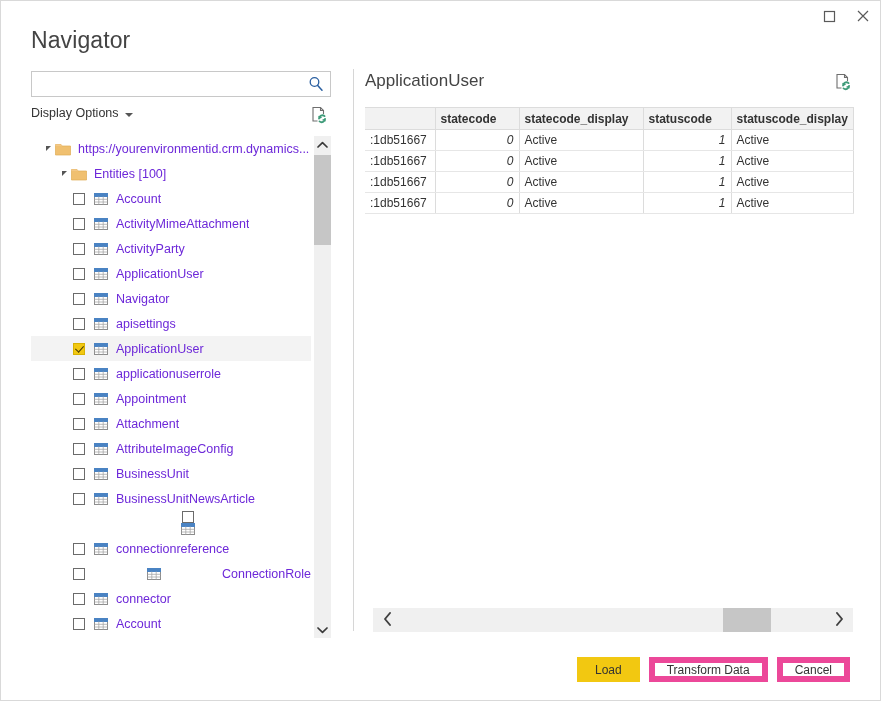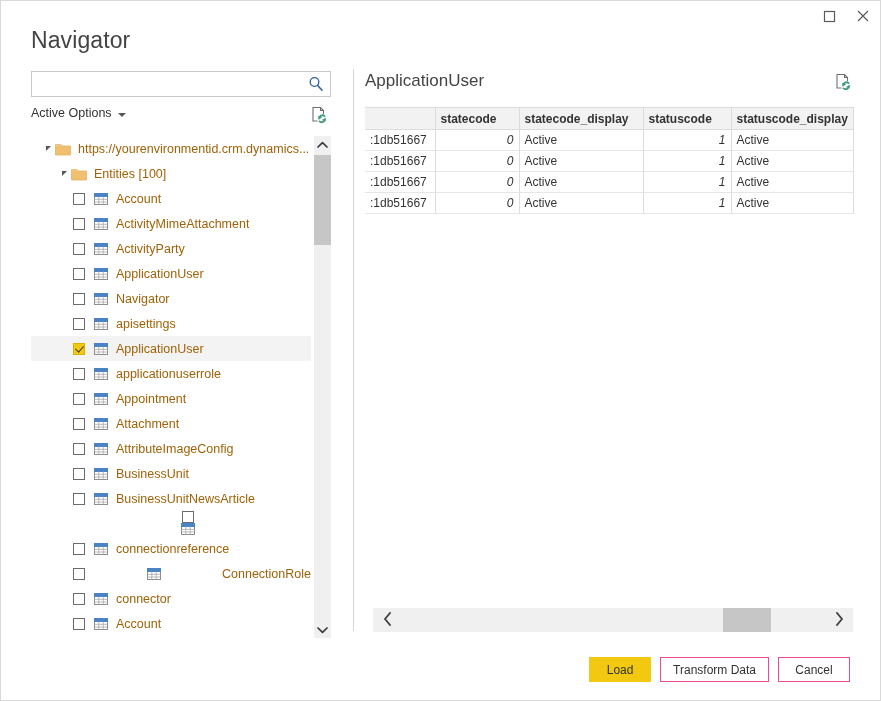--- a/index.html
+++ b/index.html
@@ -162,21 +162,21 @@
     border-left: 0;
     transform: rotate(0deg);
   }
   .folder-icon {
     flex: 0 0 16px;
     width: 16px; height: 14px;
     margin-right: 7px;
   }
   .node-label {
     font-size: 12.5px;
-    color: #a16207;
+    color: #6d28d9;
     overflow: hidden;
     text-overflow: ellipsis;
   }
 
   .cb {
     flex: 0 0 12px;
     width: 12px;
     height: 12px;
     box-sizing: border-box;
     border: 1px solid #6b6b6b;
@@ -352,21 +352,21 @@
   }
   .btn {
     height: 25px;
     min-width: 72px;
     padding: 0 12px;
     box-sizing: border-box;
     font-family: "Liberation Sans", sans-serif;
     font-size: 12px;
     color: #333333;
     background: #ffffff;
-    border: 1px solid #ec4899;
+    border: 6px solid #ec4899;
     cursor: default;
     display: flex;
     align-items: center;
     justify-content: center;
   }
   .btn.primary {
     background: #f2c811;
     border-color: #f2c811;
     min-width: 62px;
   }
@@ -403,21 +403,21 @@
       <span class="search-icon">
         <svg width="18" height="18" viewBox="0 0 18 18">
           <circle cx="7.5" cy="7" r="4.3" fill="none" stroke="#2a5fa0" stroke-width="1.3"></circle>
           <path d="M10.7 10.4 L15 15.2" stroke="#2a5fa0" stroke-width="1.5" fill="none" stroke-linecap="round"></path>
         </svg>
       </span>
     </div>
 
     <div class="display-options-row">
       <span class="display-options">
-        <span>Active Options</span>
+        <span>Display Options</span>
         <span class="caret-down"></span>
       </span>
       <span class="refresh-doc-icon">
         <svg width="20" height="20" viewBox="0 0 20 20">
           <path d="M4 2.5 L11.5 2.5 L14.5 5.5 L14.5 16 L4 16 Z" fill="#ffffff" stroke="#6e6e6e" stroke-width="1.1"></path>
           <path d="M11.5 2.5 L11.5 5.5 L14.5 5.5" fill="none" stroke="#6e6e6e" stroke-width="1.1"></path>
           <rect x="8.5" y="9" width="9" height="8.5" fill="#ffffff"></rect>
           <path d="M10 13.6 a3.4 3.4 0 0 1 5.6 -2.5 M16.1 14 a3.4 3.4 0 0 1 -5.6 2.4" fill="none" stroke="#3d9a78" stroke-width="1.8" stroke-linecap="round"></path>
           <path d="M9.2 10.8 L10.3 13.9 L13.2 12.6 Z" fill="#3d9a78"></path>
           <path d="M16.8 16.6 L15.7 13.6 L12.8 14.9 Z" fill="#3d9a78"></path>

